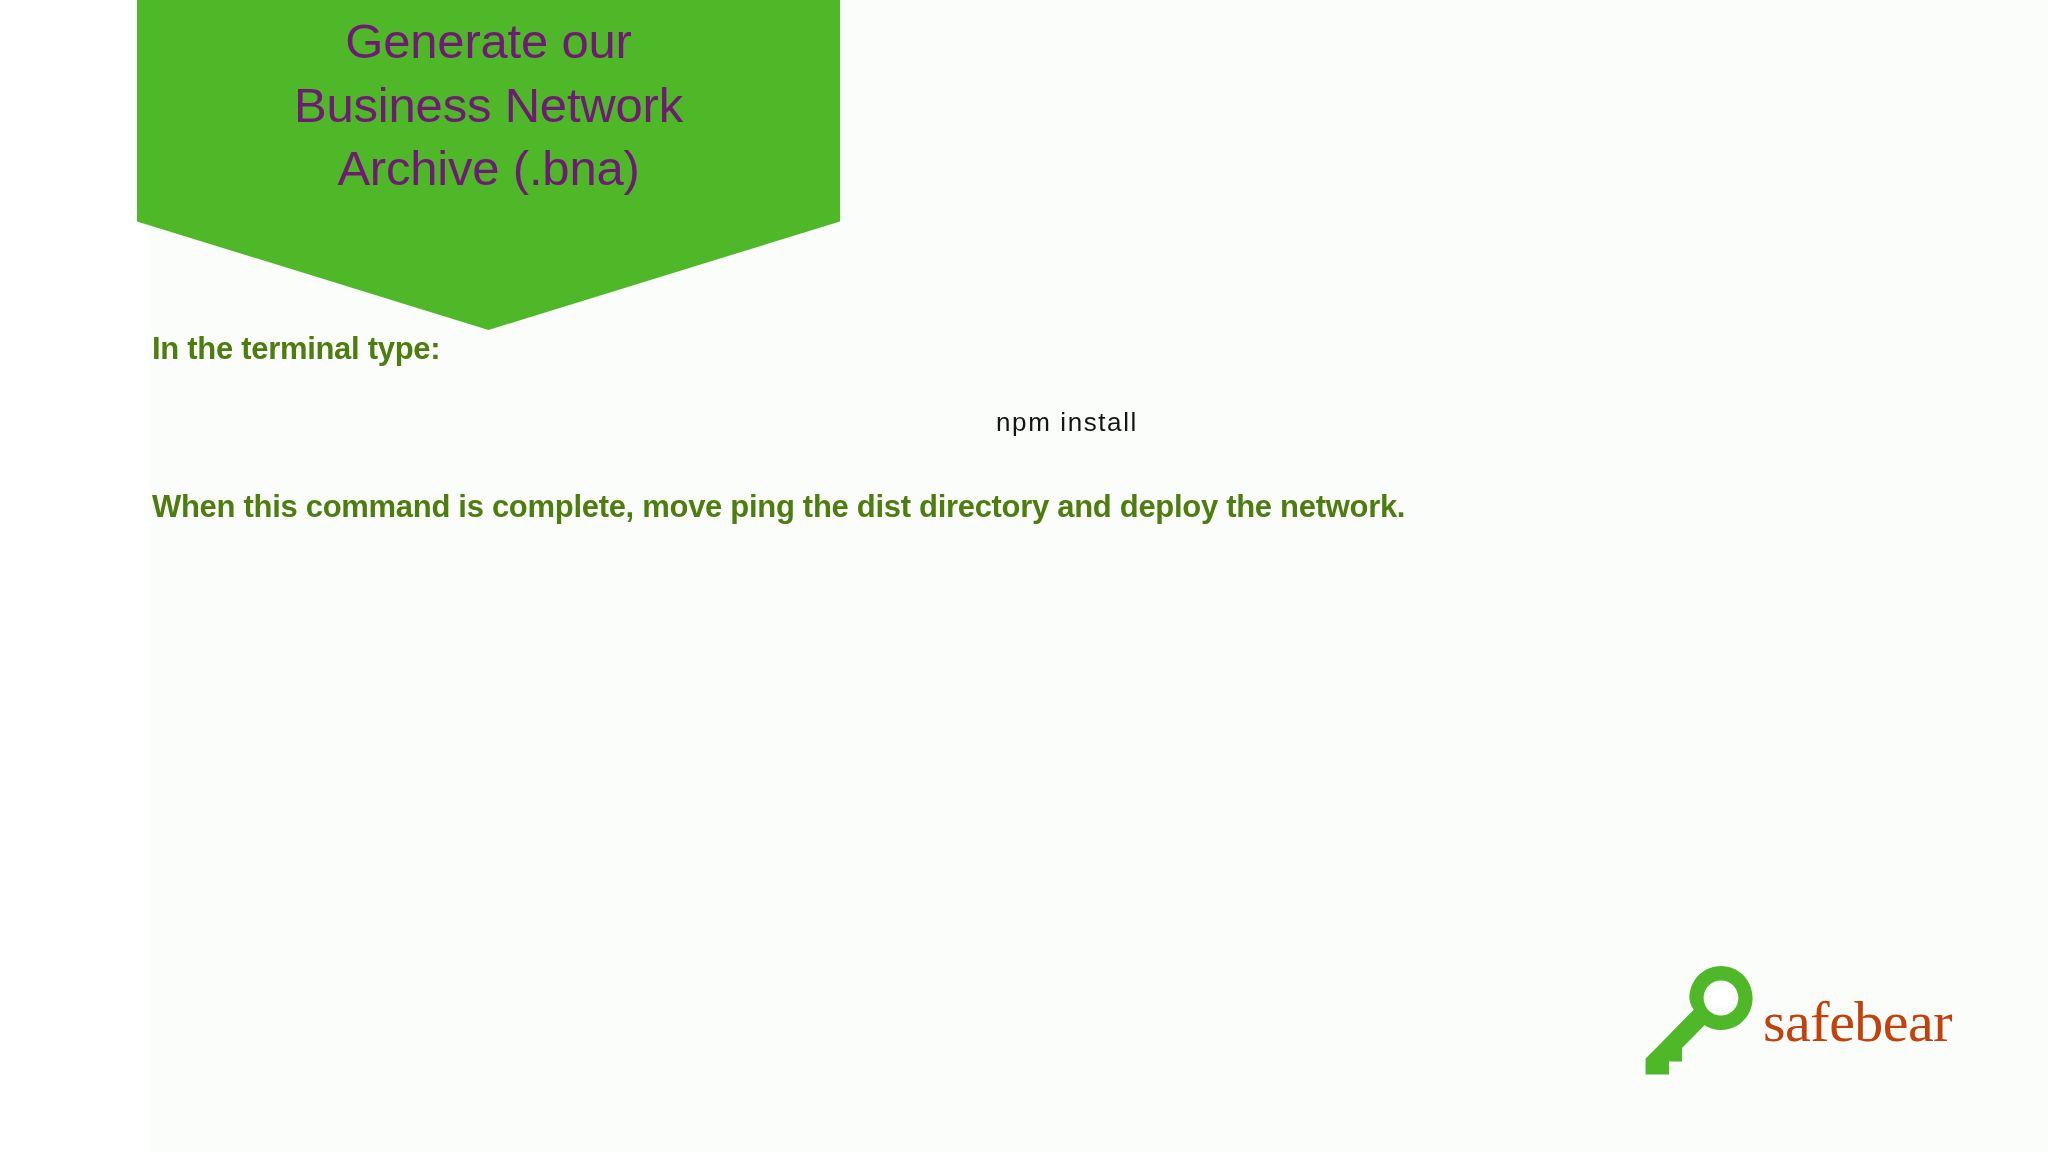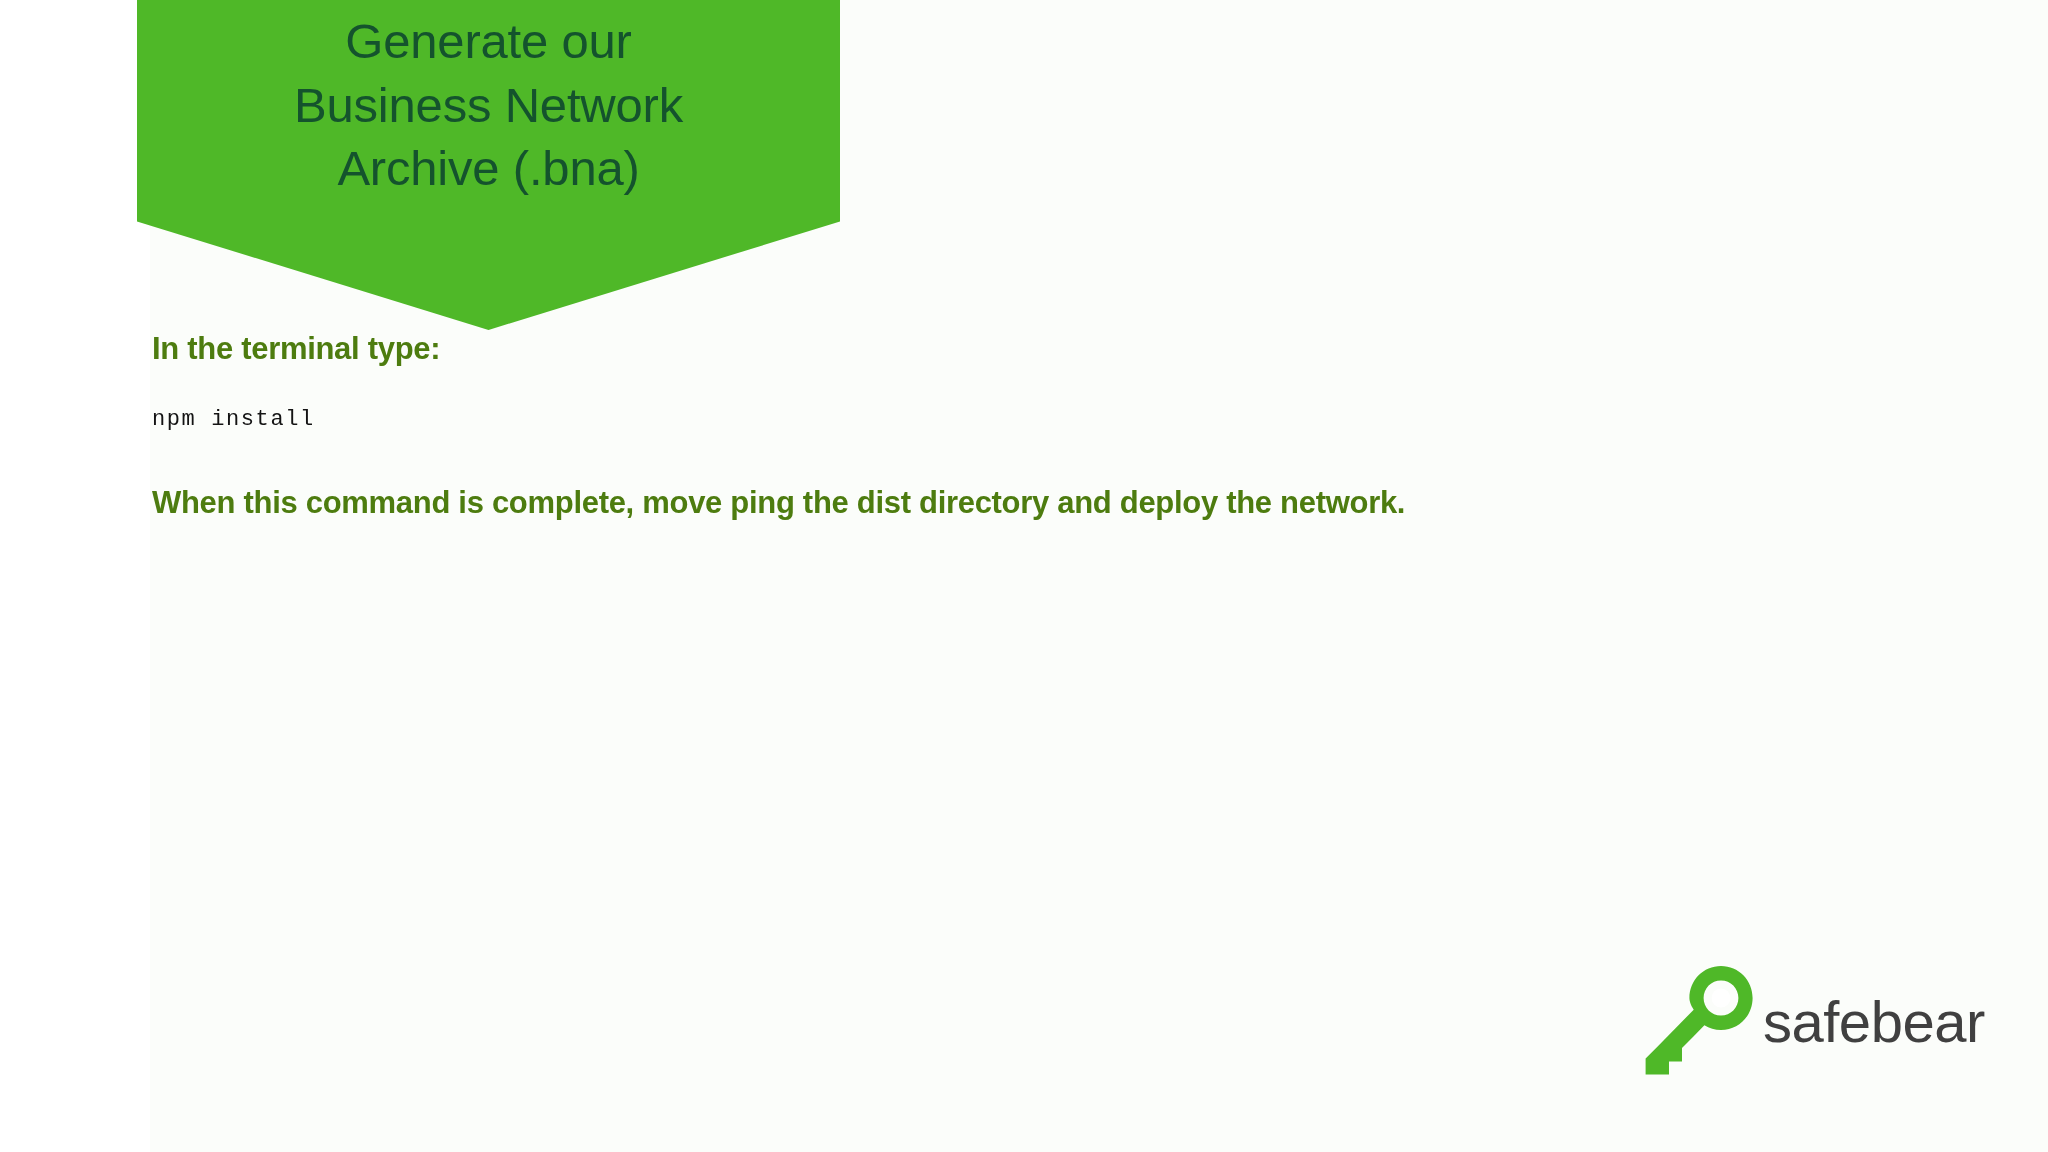--- a/index.html
+++ b/index.html
@@ -40,21 +40,21 @@
     top: -4px;
     width: 703px;
     height: 334px;
     background: #4FB828;
     -webkit-clip-path: polygon(0% 0%, 100% 0%, 100% 67.5%, 50% 100%, 0% 67.5%);
     clip-path: polygon(0% 0%, 100% 0%, 100% 67.5%, 50% 100%, 0% 67.5%);
     box-sizing: border-box;
     padding-top: 14px;
   }
   .banner-title {
-    color: #14532d;
+    color: #701a75;
     font-family: "Liberation Sans", sans-serif;
     font-size: 49px;
     font-weight: 400;
     line-height: 1.30;
     text-align: center;
     letter-spacing: -0.2px;
     white-space: pre-line;
     margin: 0;
     padding: 0 20px;
   }
@@ -73,26 +73,27 @@
     font-weight: bold;
     font-size: 31px;
     line-height: 1.2;
     letter-spacing: -0.3px;
     margin: 0;
     white-space: pre;
   }
 
   .cmd {
     color: #141414;
-    font-family: Liberation Mono, monospace;
-    font-size: 22px;
+    font-family: Liberation Sans, sans-serif;
+    font-size: 26px;
     line-height: 1.2;
     letter-spacing: 1.6px;
     margin: 0;
     white-space: pre;
+    text-align: center;
   }
 
   .sp-a { height: 40px; }
   .sp-b { height: 50px; }
   .sp-c { height: 40px; }
   .sp-d { height: 48px; }
   .sp-f { height: 96px; }
   .sp-g { height: 44px; }
 
   
@@ -105,22 +106,22 @@
     display: flex;
     align-items: center;
     gap: 10px;
   }
   .logo-key {
     width: 108px;
     height: 112px;
     flex: 0 0 auto;
   }
   .logo-word {
-    color: #404040;
-    font-family: Liberation Sans, sans-serif;
+    color: #c2410c;
+    font-family: Liberation Serif, serif;
     font-size: 58px;
     font-weight: 400;
     letter-spacing: -0.5px;
     line-height: 1;
     white-space: pre;
   }
 </style>
 </head>
 <body>
 

